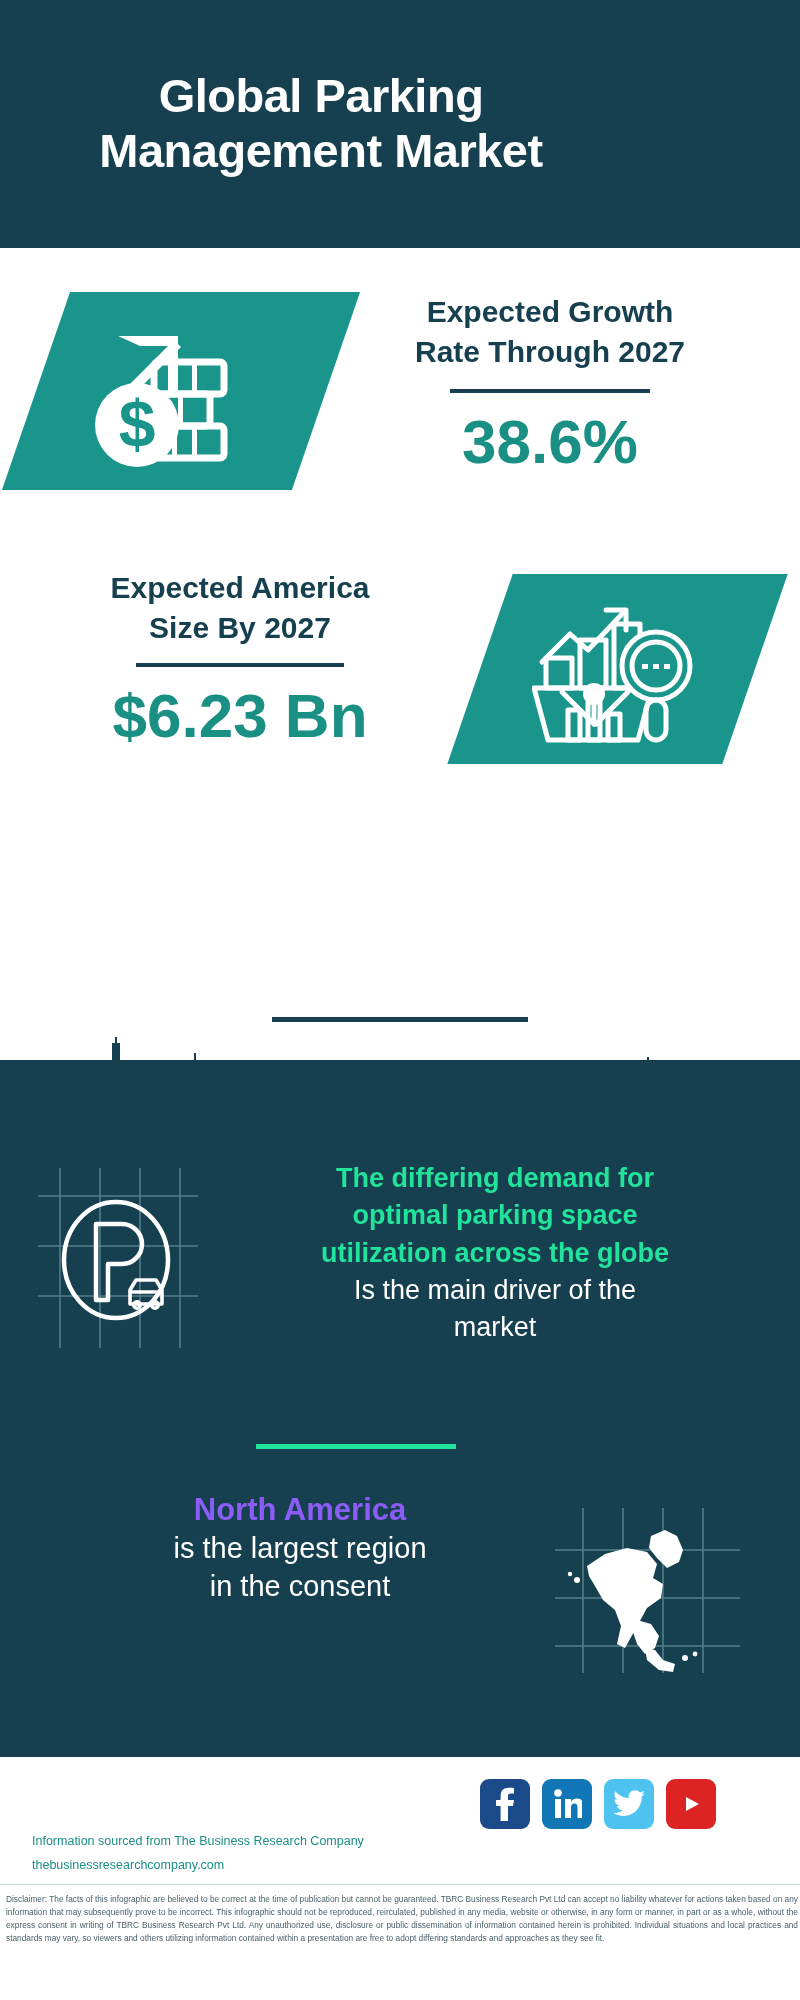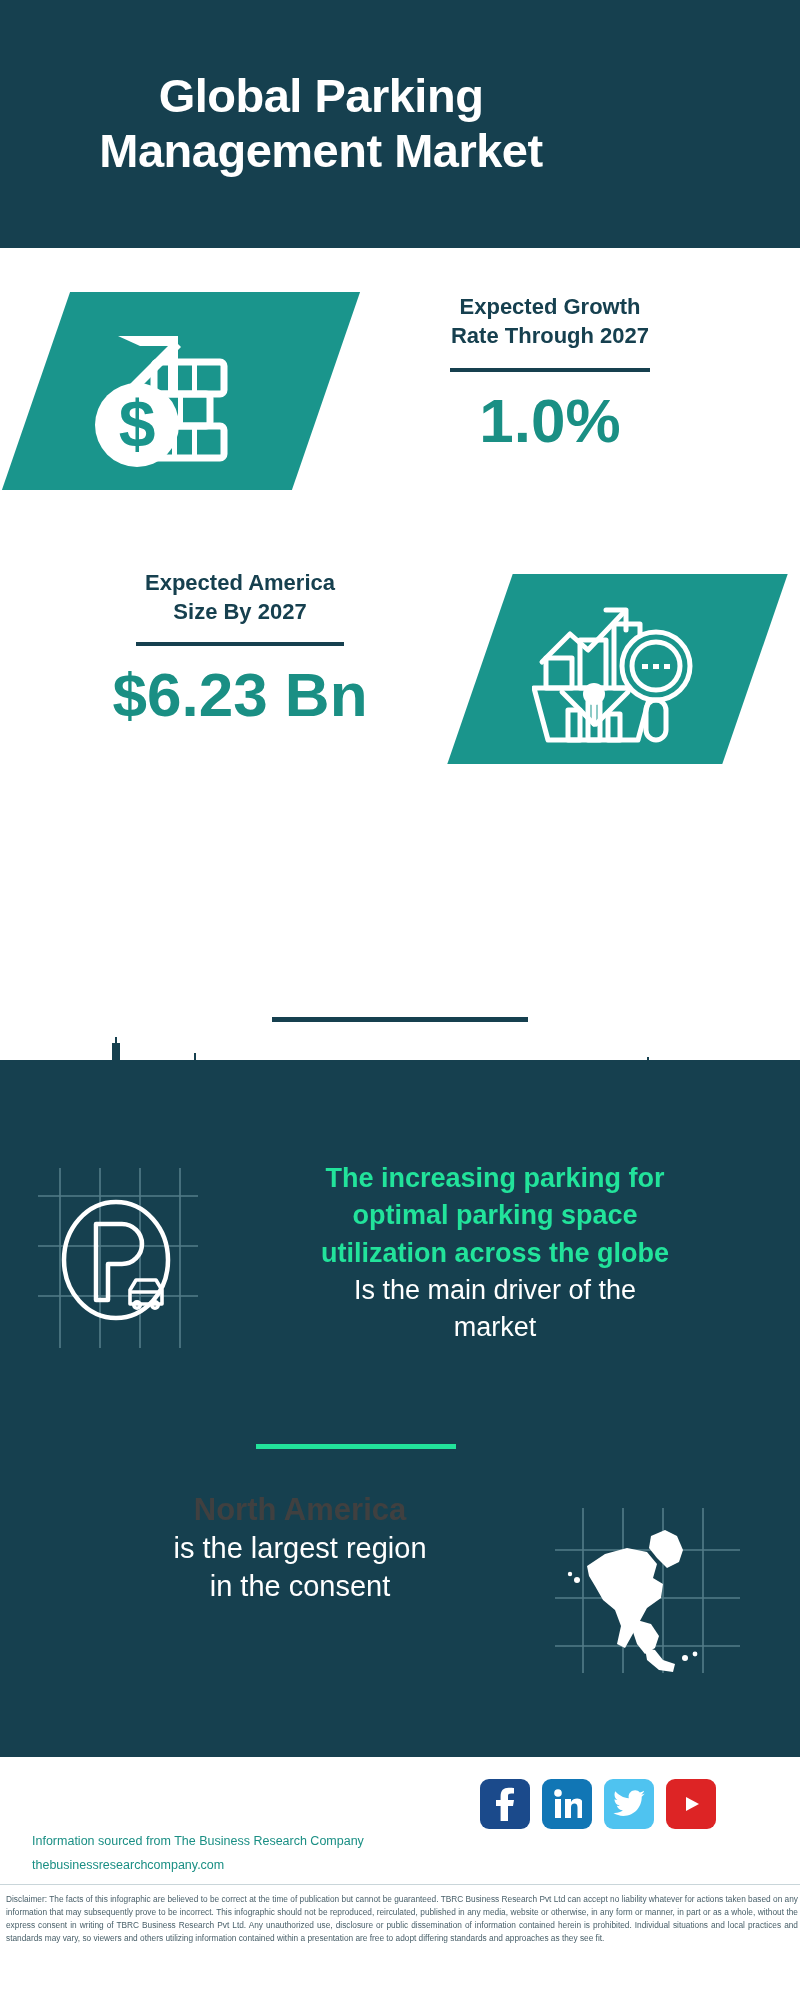--- a/index.html
+++ b/index.html
@@ -38,21 +38,21 @@
   .para-green{
     width:100%;height:100%;
     background:#1a958c;
     transform:skewX(-19deg);
   }
   .icon-money-svg{position:absolute;left:46px;top:18px;}
   .growth-text{
     position:absolute;left:330px;top:44px;width:440px;text-align:center;
   }
   .label-dark{
-    color:#16404f;font-size:22px;font-weight:bold;line-height:1.32;
+    color:#16404f;font-size:30px;font-weight:bold;line-height:1.32;
   }
   .rule-dark{
     width:200px;height:4px;background:#16404f;margin:18px auto 0 auto;
   }
   .value-teal{
     color:#1a8f84;font-size:62px;font-weight:bold;line-height:1;margin-top:18px;
   }
 
   
   .block-size{
@@ -96,21 +96,21 @@
   .white-reg{
     color:#ffffff;font-size:27px;font-weight:normal;line-height:1.38;
   }
   .rule-green{
     position:absolute;left:256px;top:1444px;width:200px;height:5px;background:#22e39b;
   }
 
   
   .region-row{position:absolute;left:0;top:1490px;width:800px;height:200px;}
   .region-text{position:absolute;left:20px;top:0;width:560px;text-align:center;}
-  .green-bold2{color:#404040;font-size:31px;font-weight:bold;line-height:1.3;}
+  .green-bold2{color:#8b5cf6;font-size:31px;font-weight:bold;line-height:1.3;}
   .white-reg2{color:#ffffff;font-size:29px;font-weight:normal;line-height:1.3;}
   .icon-map{position:absolute;left:555px;top:18px;}
 
   
   .footer{
     position:absolute;left:0;top:1757px;width:800px;height:125px;background:#ffffff;
   }
   .source-text{
     position:absolute;left:32px;top:27px;width:360px;
     color:#1a8f84;font-size:12.5px;line-height:1.9;margin-top:46px;
@@ -177,21 +177,21 @@
         <text x="55" y="137" text-anchor="middle" font-family="'Liberation Sans',sans-serif" font-size="66" font-weight="bold" fill="#1a958c">$</text>
       </svg>
     </div>
 
     <div class="growth-text">
       <div class="label-dark">
         <div>Expected Growth</div>
         <div>Rate Through 2027</div>
       </div>
       <div class="rule-dark"></div>
-      <div class="value-teal">1.0%</div>
+      <div class="value-teal">38.6%</div>
     </div>
   </div>
 
   <div class="block-size">
 
     <div class="size-text">
       <div class="label-dark">
         <div>Expected America</div>
         <div>Size By 2027</div>
       </div>
@@ -258,21 +258,21 @@
       <g fill="none" stroke="#ffffff" stroke-width="3.6" stroke-linejoin="round" stroke-linecap="round">
         <path d="M92 122 l6 -10 h20 l6 10 v14 h-32 z"></path>
         <line x1="94" y1="124" x2="122" y2="124"></line>
         <circle cx="99" cy="137" r="3.2"></circle>
         <circle cx="117" cy="137" r="3.2"></circle>
       </g>
     </svg>
 
     <div class="driver-text">
       <div class="green-bold">
-        <div>The increasing parking for</div>
+        <div>The differing demand for</div>
         <div>optimal parking space</div>
         <div>utilization across the globe</div>
       </div>
       <div class="white-reg">
         <div>Is the main driver of the</div>
         <div>market</div>
       </div>
     </div>
   </div>
 

